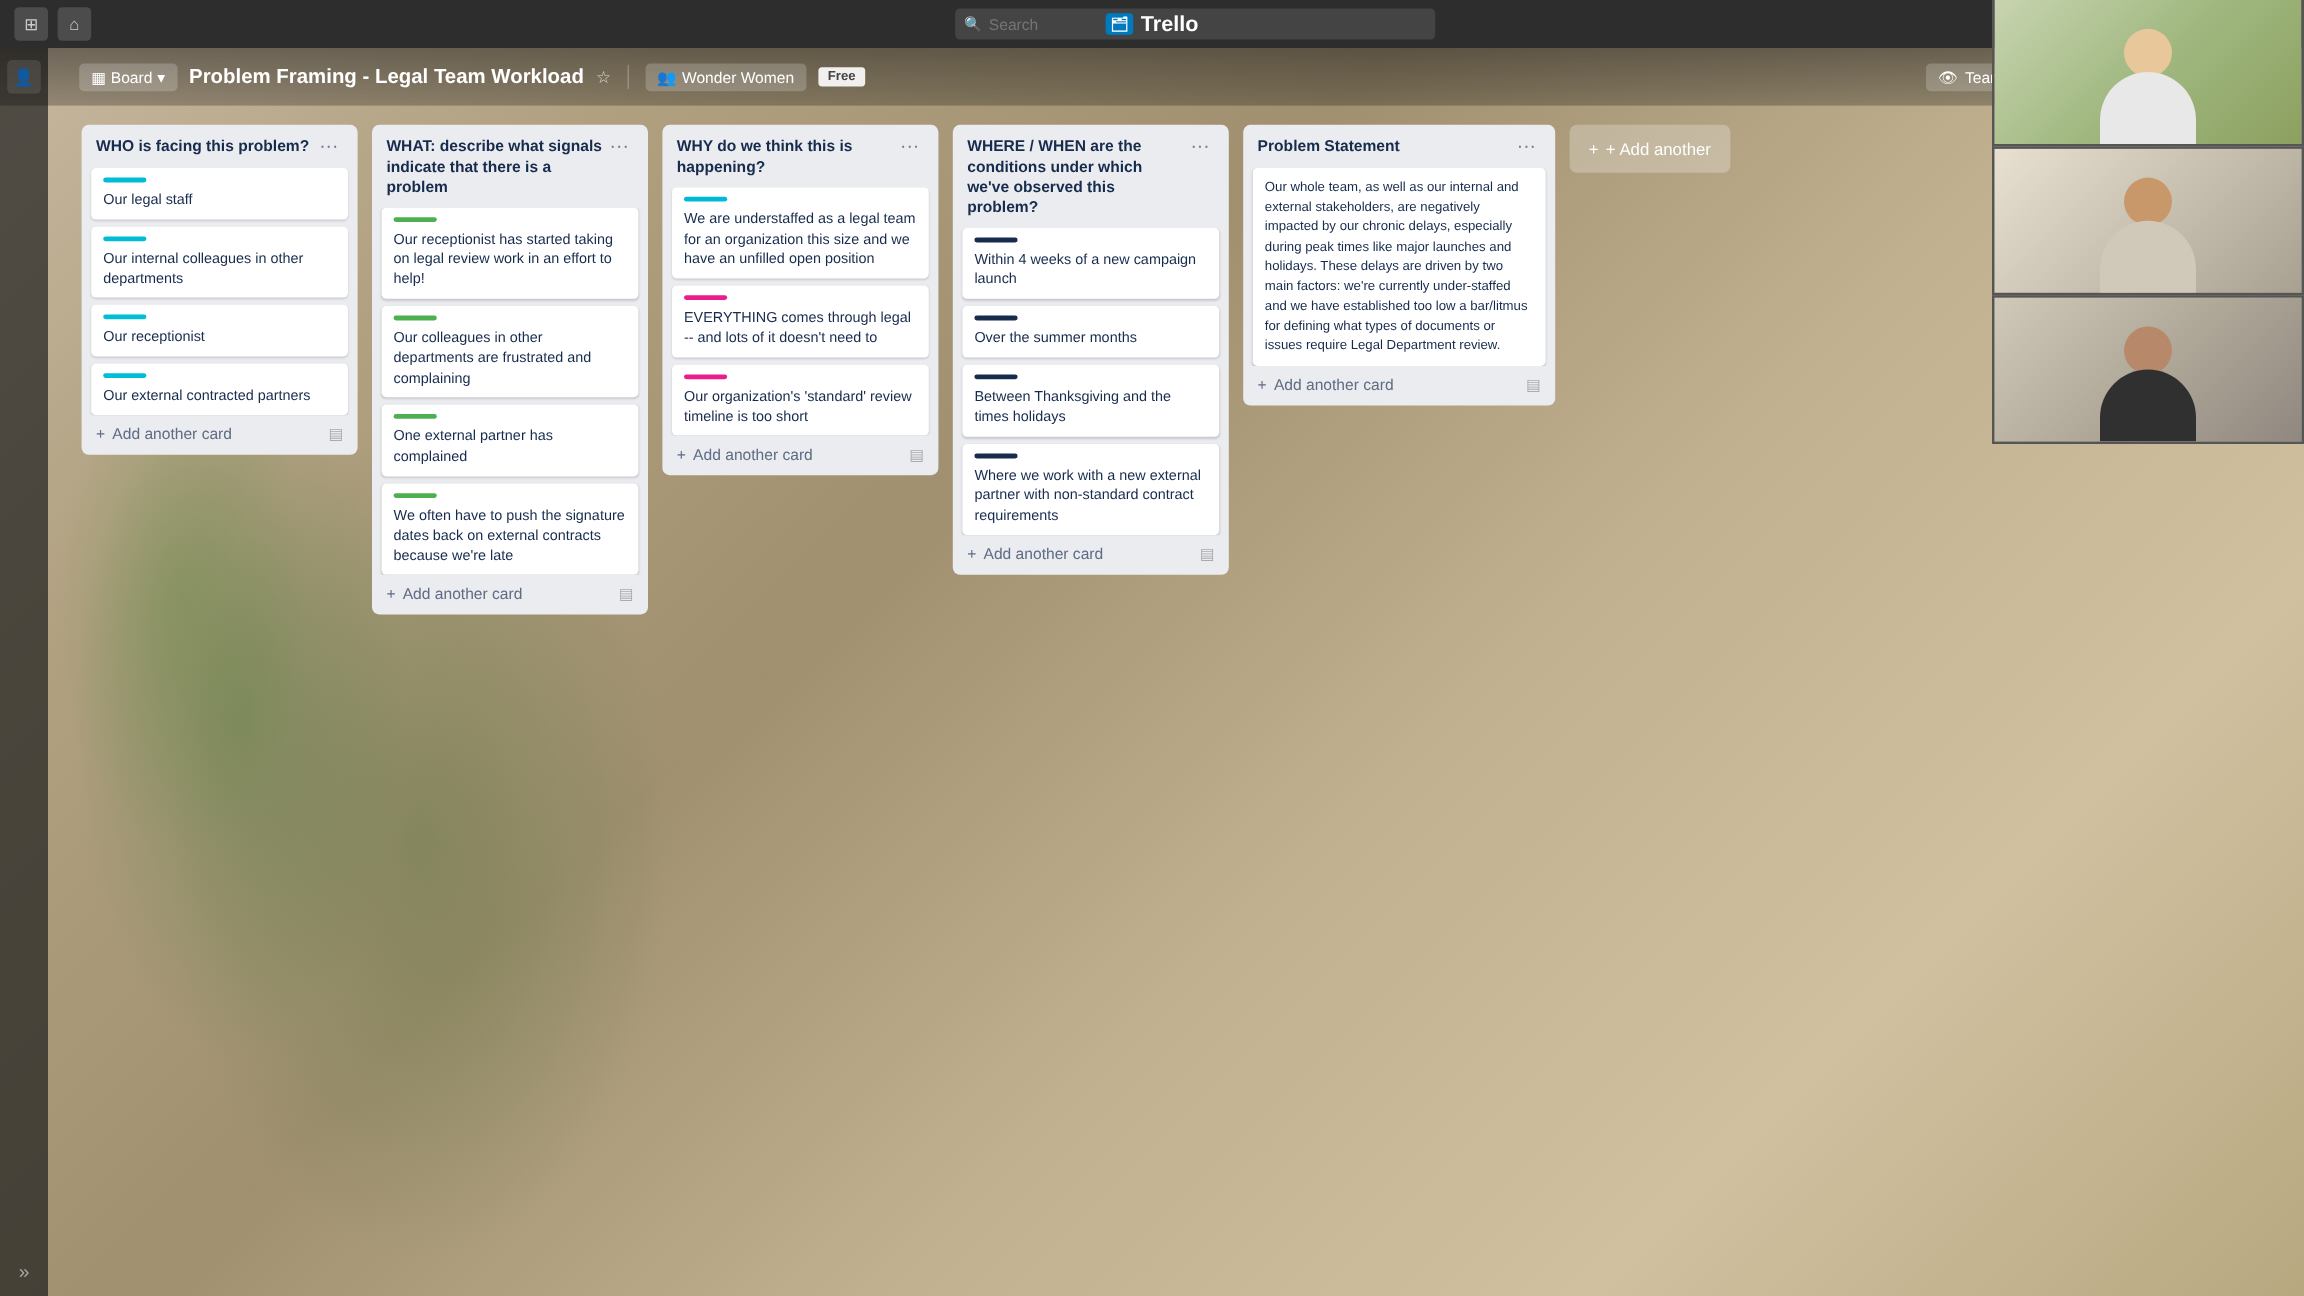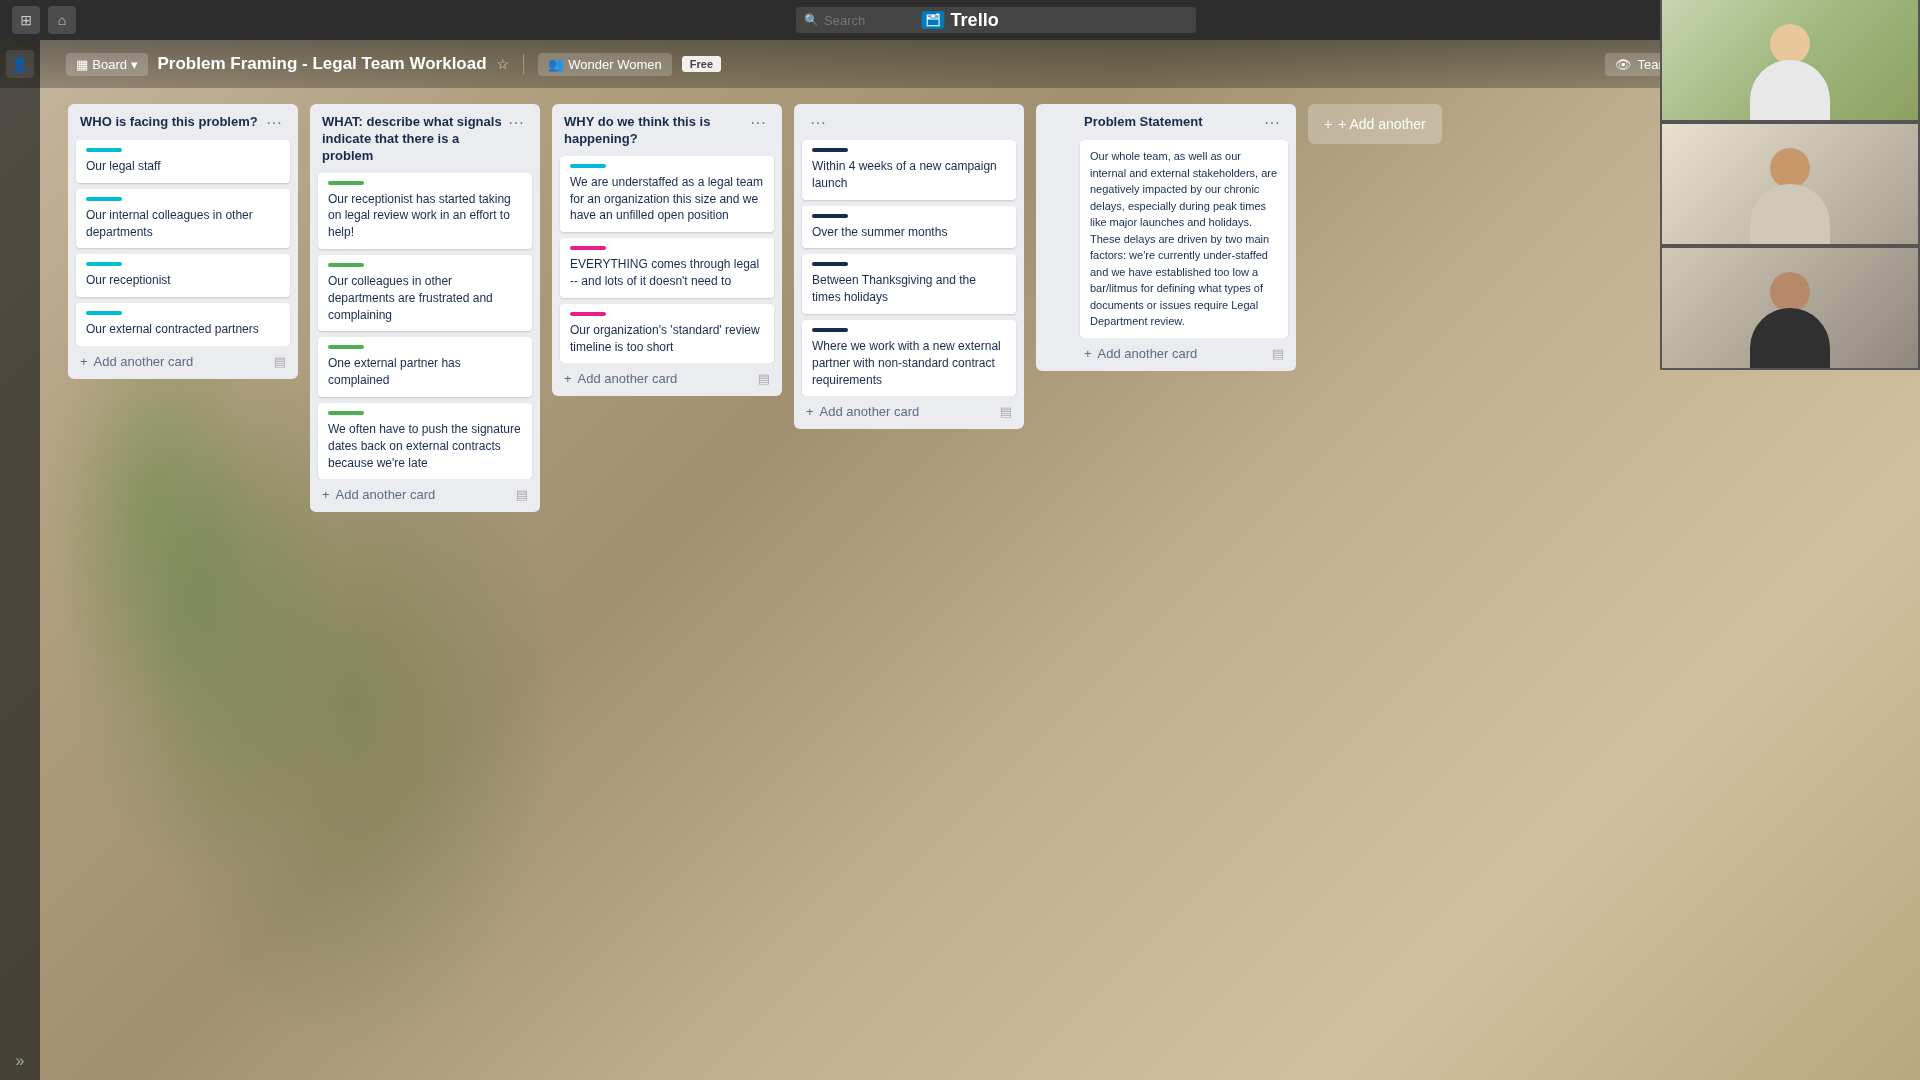--- a/index.html
+++ b/index.html
@@ -276,21 +276,20 @@
       color: #5e6c84;
       font-size: 13px;
       cursor: pointer;
       border-radius: 0 0 6px 6px;
     }
 
     
     .list-wide {
       width: 260px;
       min-width: 260px;
-      padding-left: 36px;
     }
 
     
     .add-list-btn {
       background: rgba(255,255,255,0.25);
       border: none;
       border-radius: 6px;
       color: #fff;
       padding: 10px 16px;
       font-size: 14px;
@@ -553,20 +552,21 @@
     </div>
     <div class="list-add-btn">
       <span>+</span>
       <span>Add another card</span>
       <span style="margin-left:auto; color:#aaa; font-size:13px;">▤</span>
     </div>
   </div>
 
   <div class="list">
     <div class="list-header">
+      <span class="list-title">WHERE / WHEN are the conditions under which we've observed this problem?</span>
       <button class="list-menu-btn">···</button>
     </div>
     <div class="list-cards">
       <div class="card">
         <div class="card-bar bar-navy"></div>
         <span>Within 4 weeks of a new campaign launch</span>
       </div>
       <div class="card">
         <div class="card-bar bar-navy"></div>
         <span>Over the summer months</span>

